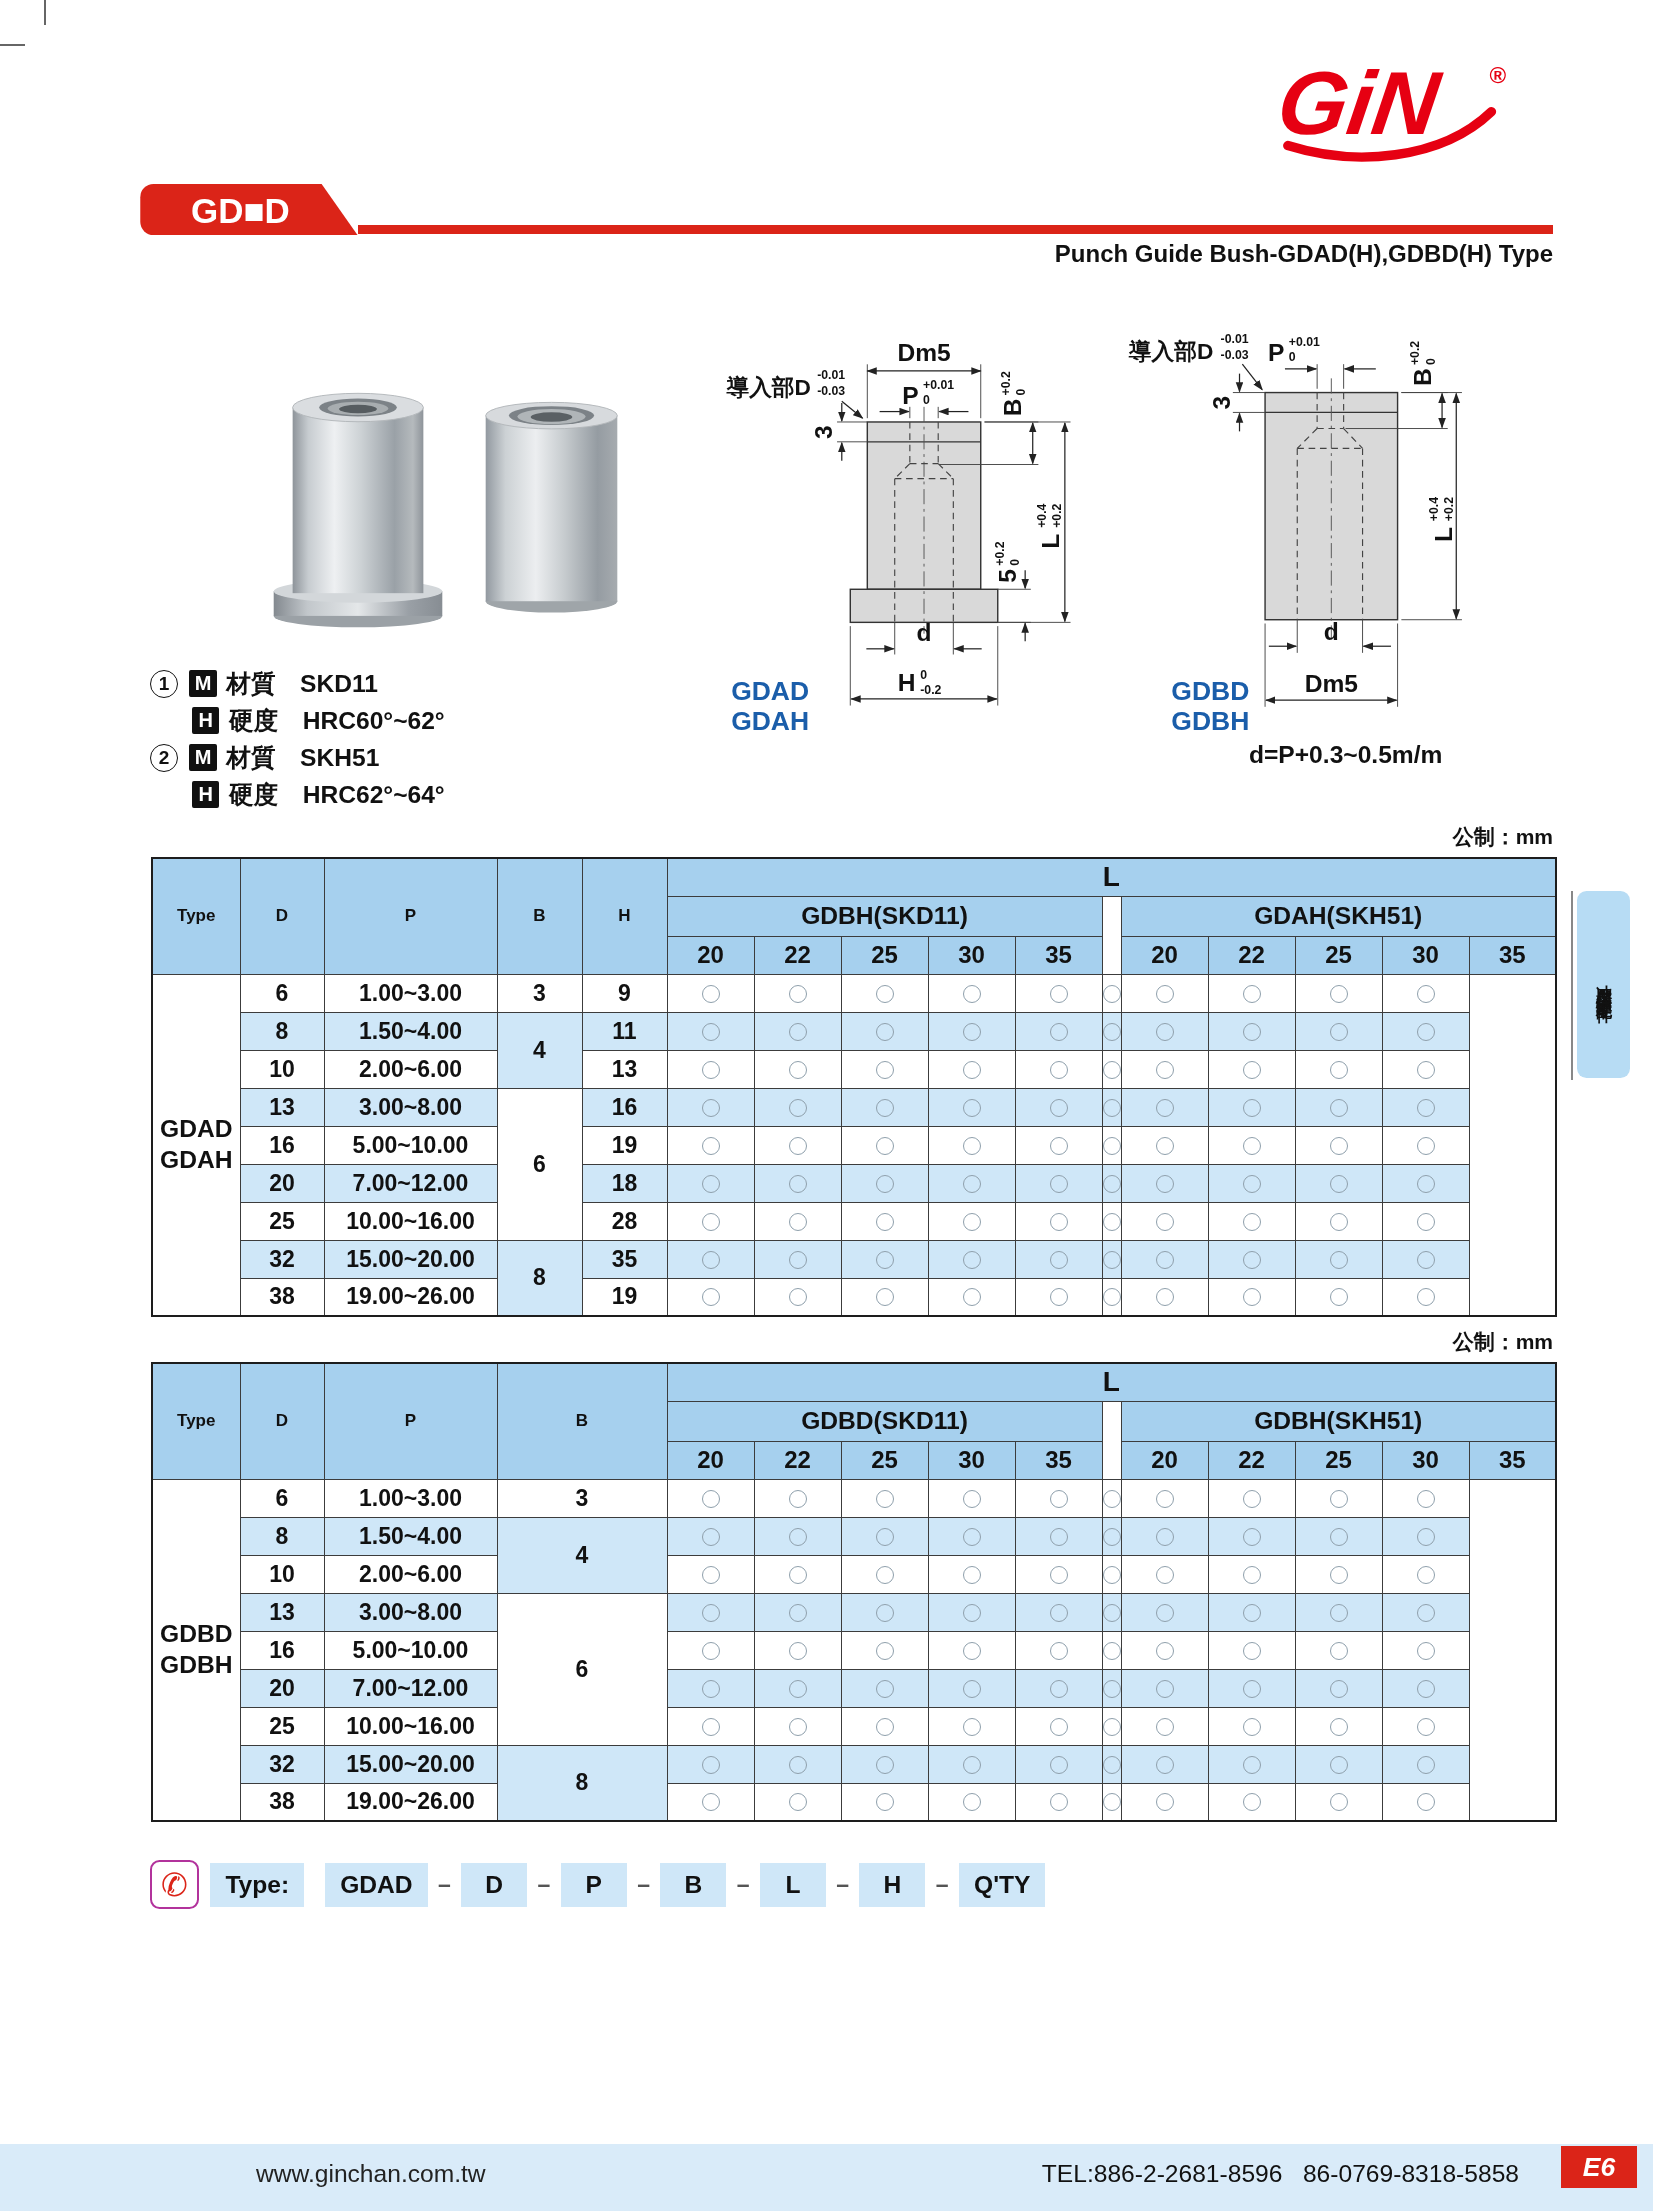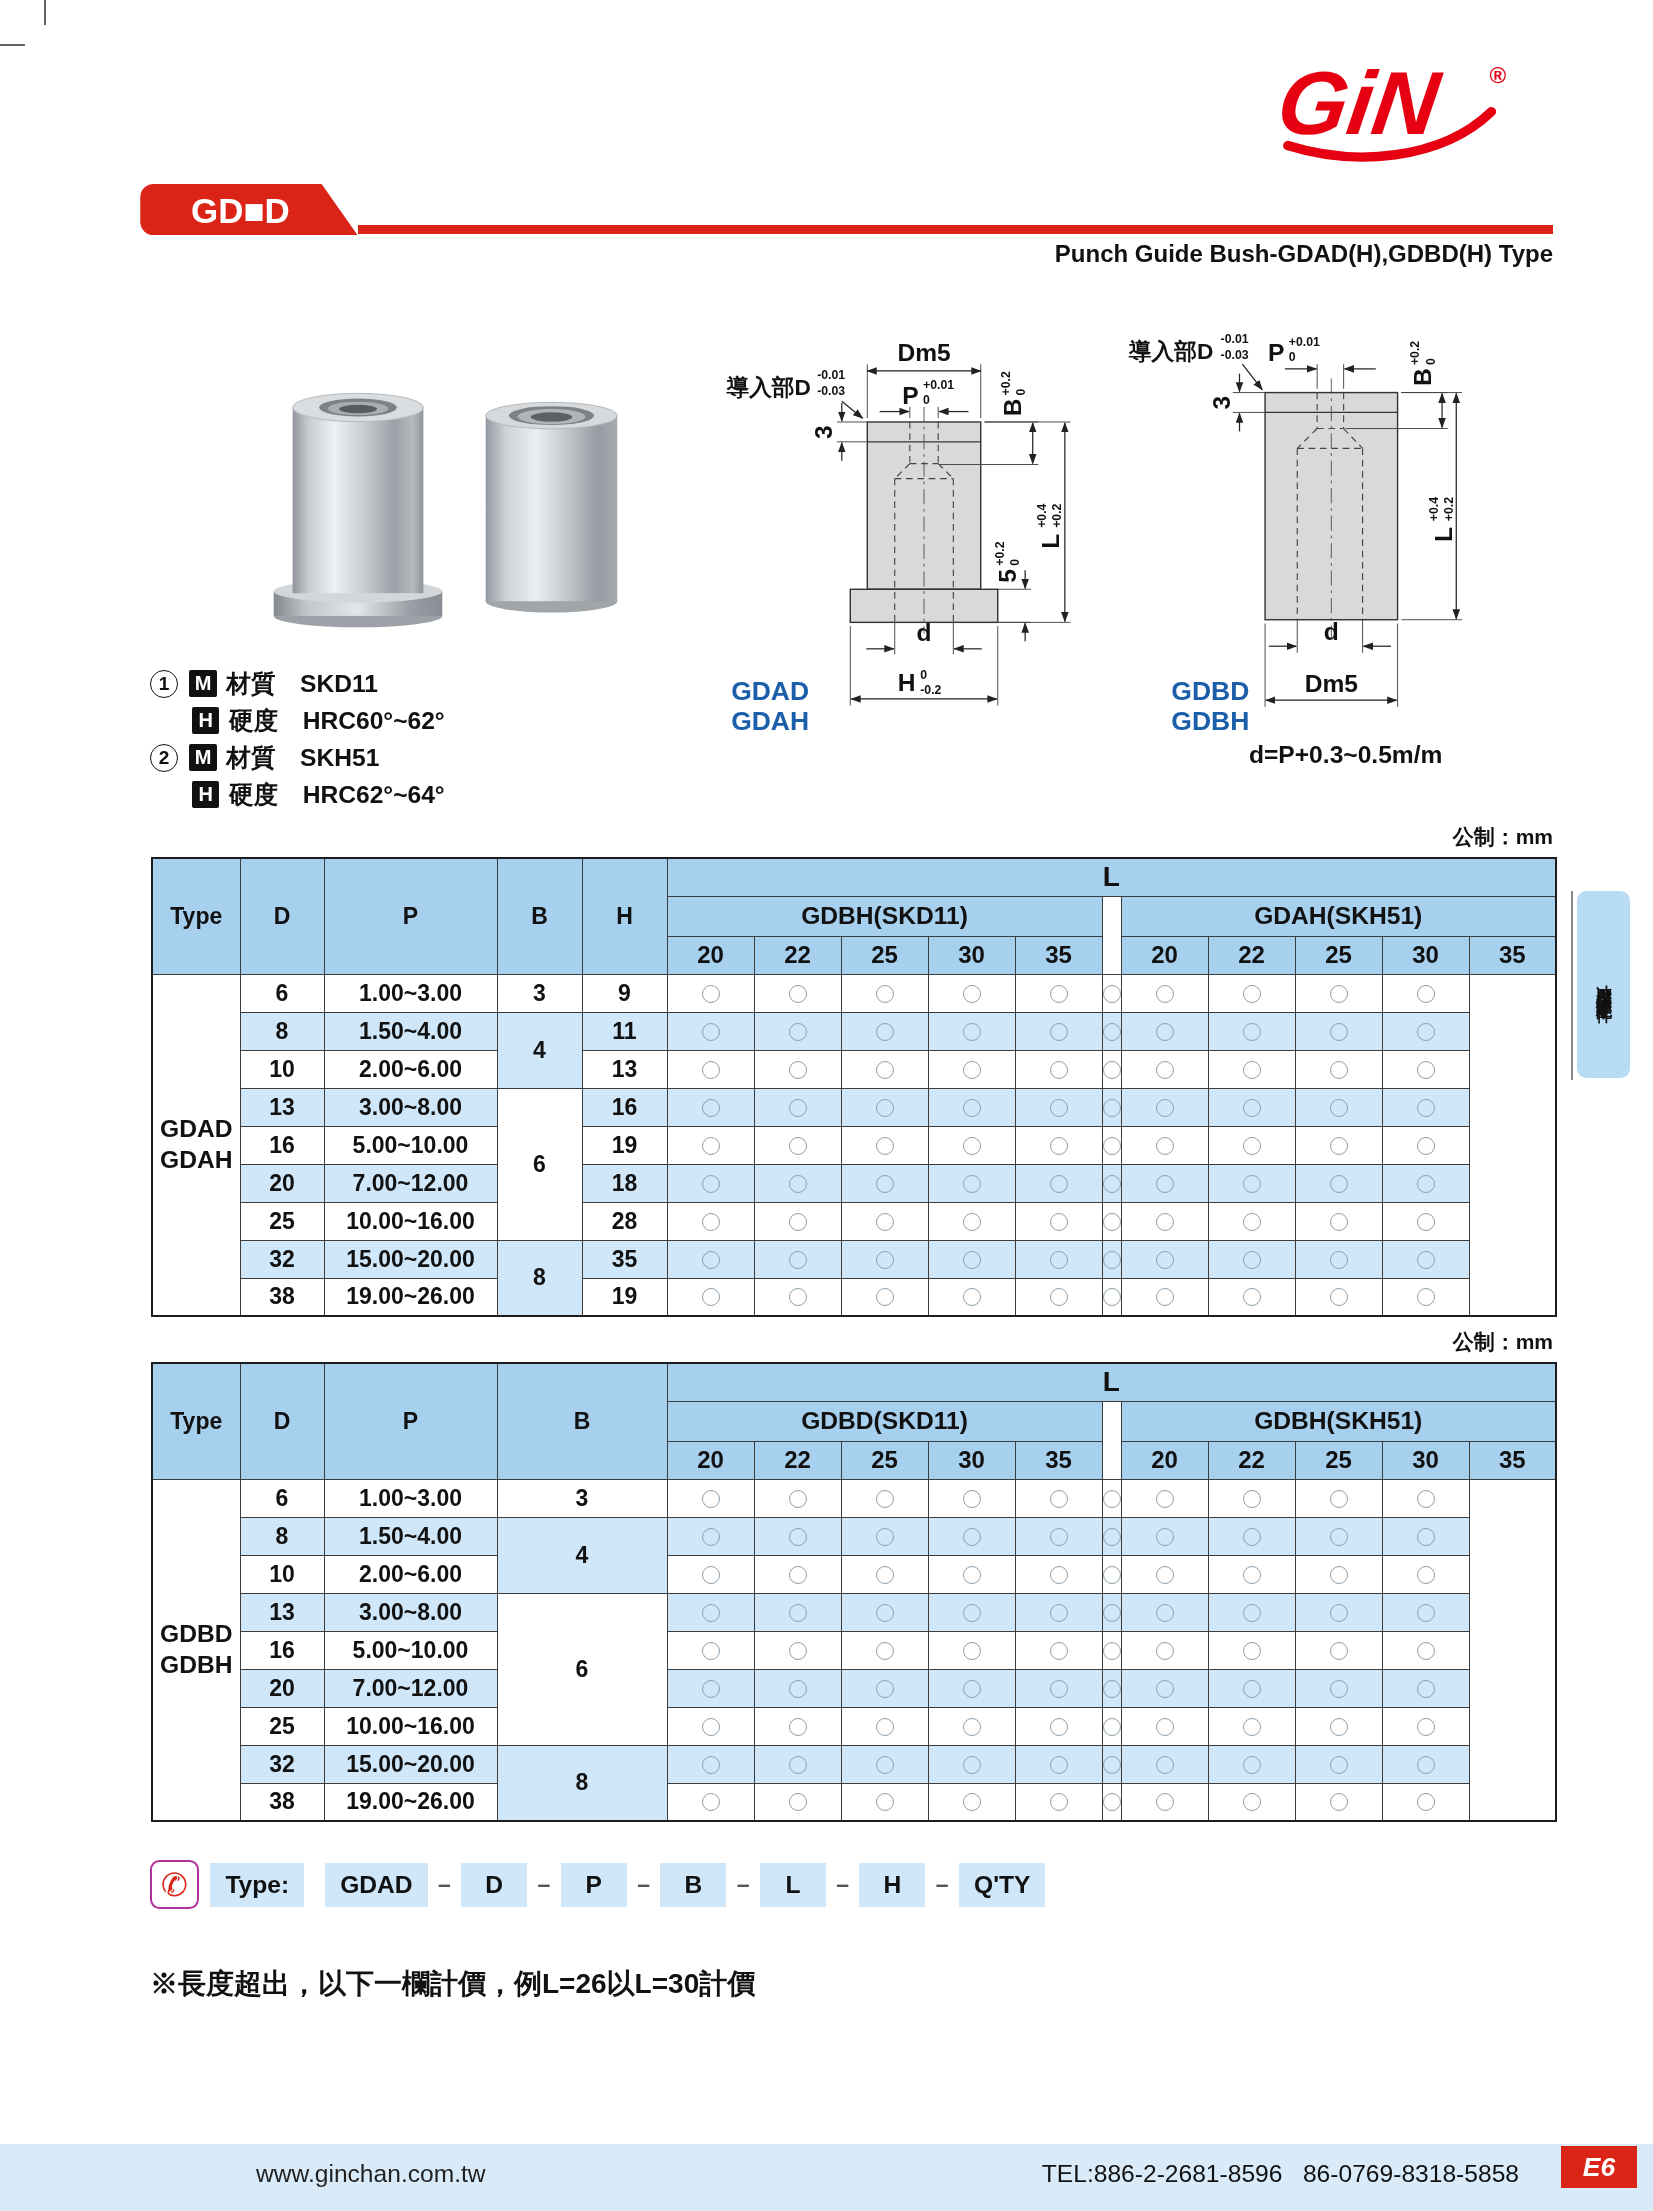--- a/index.html
+++ b/index.html
@@ -31,21 +31,21 @@
 
   
   .tblwrap{position:absolute;left:151px;}
   table.spec-table{border-collapse:collapse;table-layout:fixed;border:2.8px solid #1d1d1d;}
   table.spec-table th,table.spec-table td{border:0.9px solid #3c3c3c;text-align:center;vertical-align:middle;padding:0;color:#111;}
   table.spec-table thead th{background:var(--hdr);font-weight:bold;}
   table.spec-table thead{border-bottom:1.9px solid #1d1d1d;}
   th.lhead{font-size:28px;}
   th.ghead{font-size:24.6px;}
   th.shead{font-size:24px;}
-  th.chead{font-size:23px;}
+  th.chead{font-size:17px;}
   td.num{font-size:23px;font-weight:bold;background:#fff;}
   tr.stripe td{background:var(--stripe);}
   td.typecell{background:#fff !important;font-size:24.6px;font-weight:bold;line-height:1.25;}
   td.bwhite{background:#fff !important;}
   td.bblue{background:var(--stripe) !important;}
   td.gapcol{background:#fff !important;border-top:0.9px solid #3c3c3c;}
   span.circ{display:inline-block;width:18px;height:18px;border:0.9px solid #8fa0ac;border-radius:50%;background:transparent;vertical-align:middle;}
 
   
   .order-row{position:absolute;left:150px;top:1859px;display:flex;align-items:center;height:51px;}
@@ -734,21 +734,20 @@
         <span class="obox">B</span>
         <span class="osep">–</span>
         <span class="obox">L</span>
         <span class="osep">–</span>
         <span class="obox">H</span>
         <span class="osep">–</span>
         <span class="obox">Q'TY</span>
       </span>
   </div>
 
-  <div class="note" style="top:1965px">※長度超出，以下一欄計價，例L=26以L=30計價</div>
 
   <div class="footer-band"></div>
   <div class="footer-web">www.ginchan.com.tw</div>
   <div class="footer-tel">TEL:886-2-2681-8596   86-0769-8318-5858</div>
   <div class="page-badge">E6</div>
 
   <div class="side-tab-line"></div>
   <div class="side-tab">
     <span>冲壓模用標準零配件</span>
   </div>

